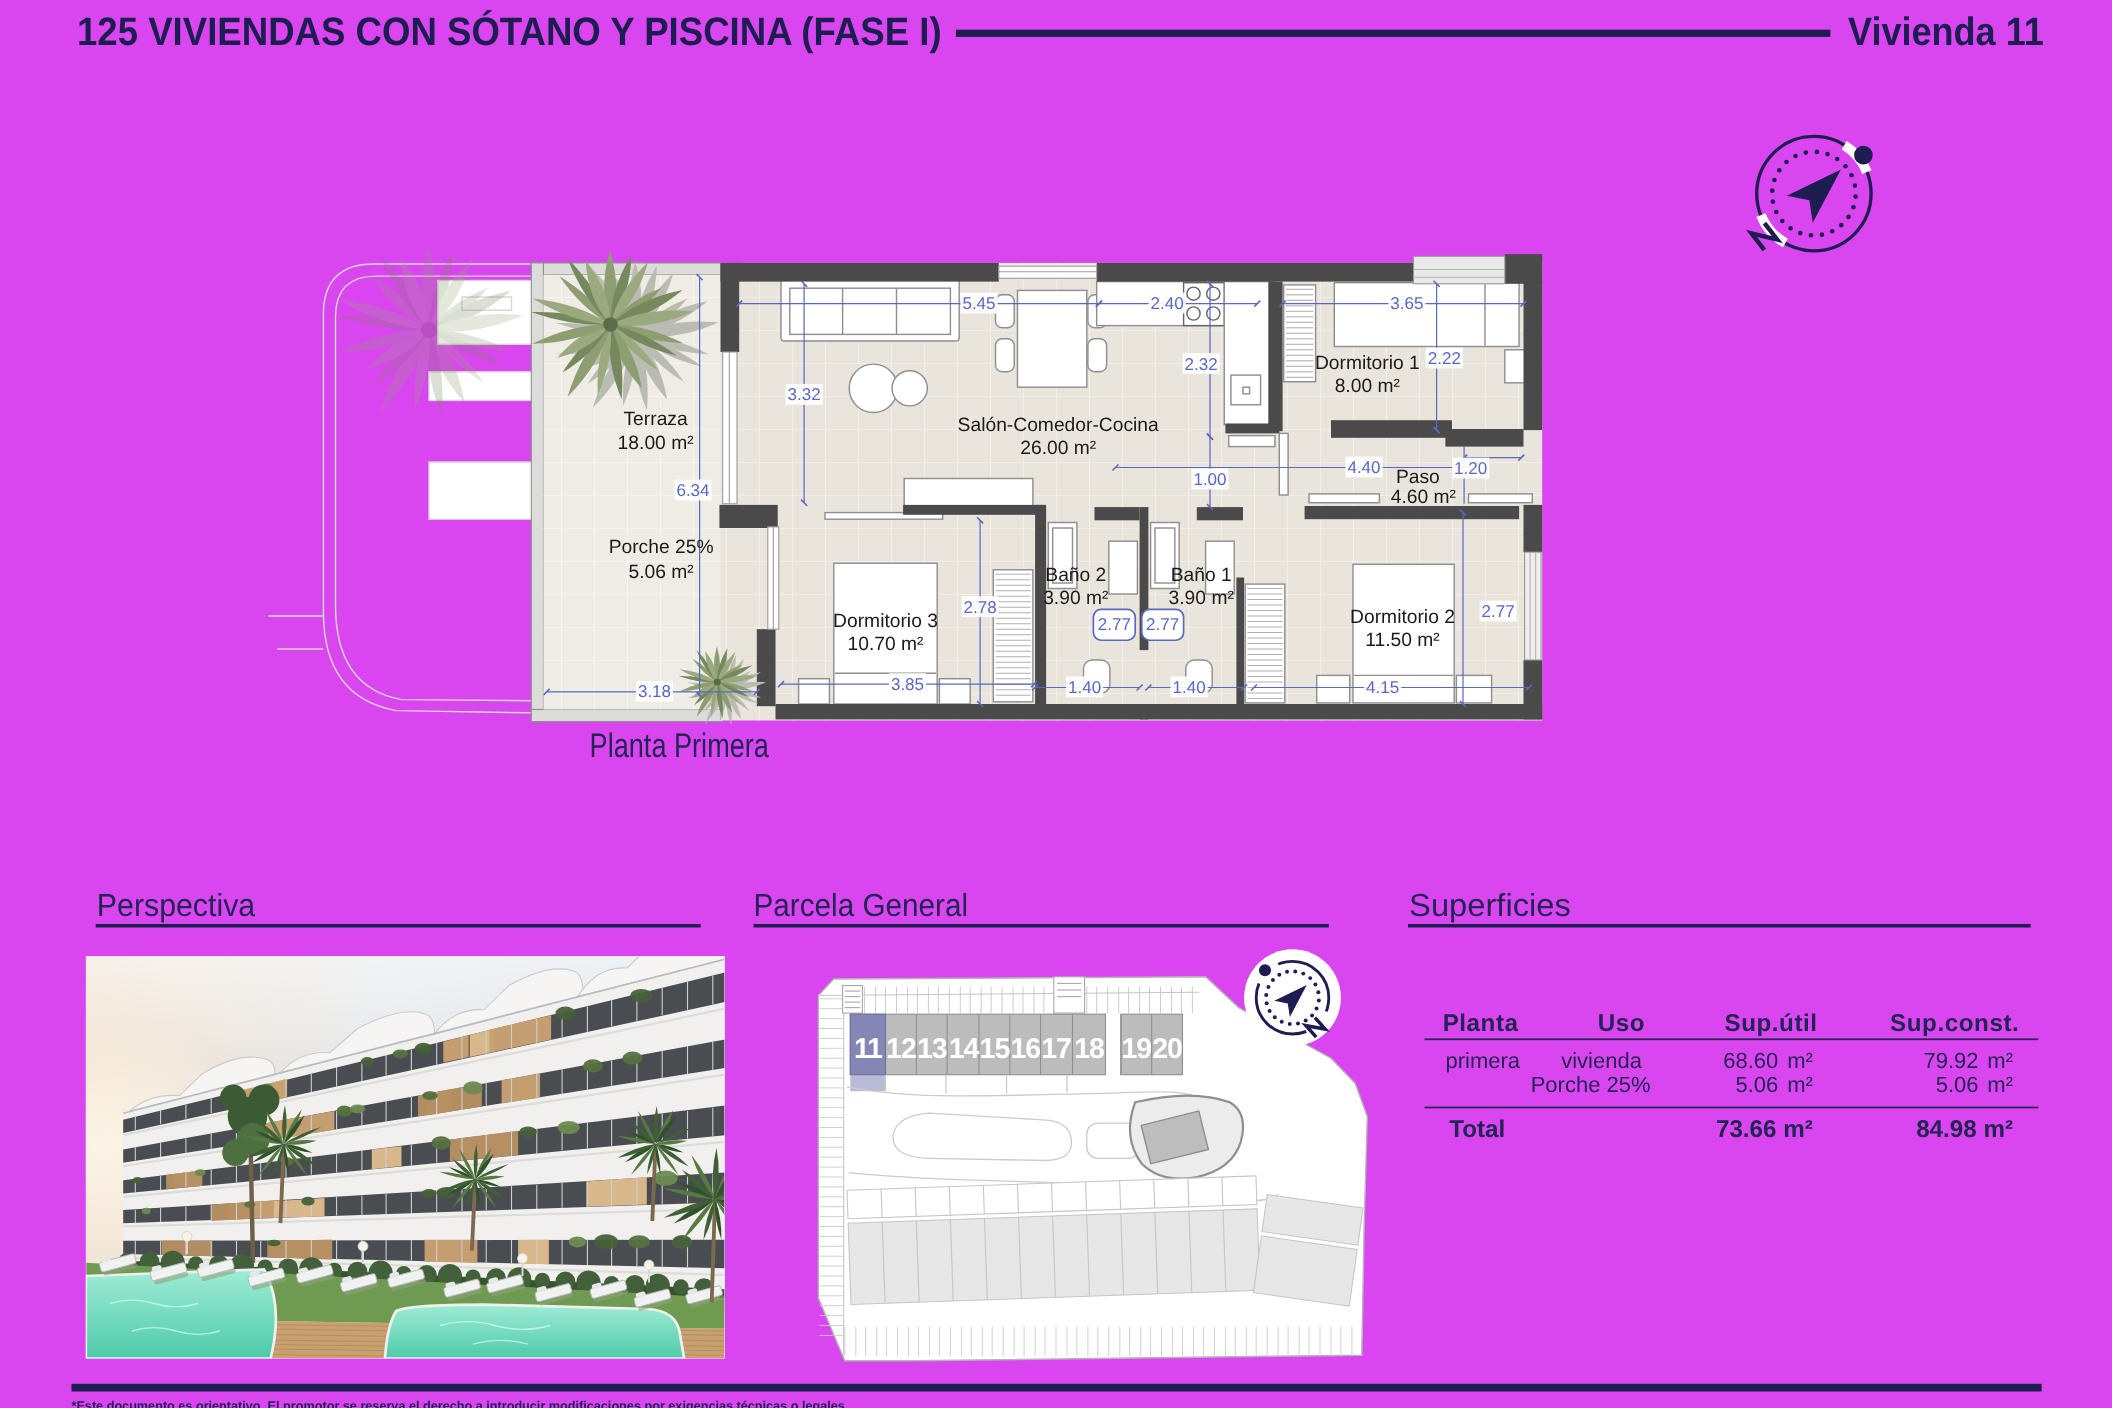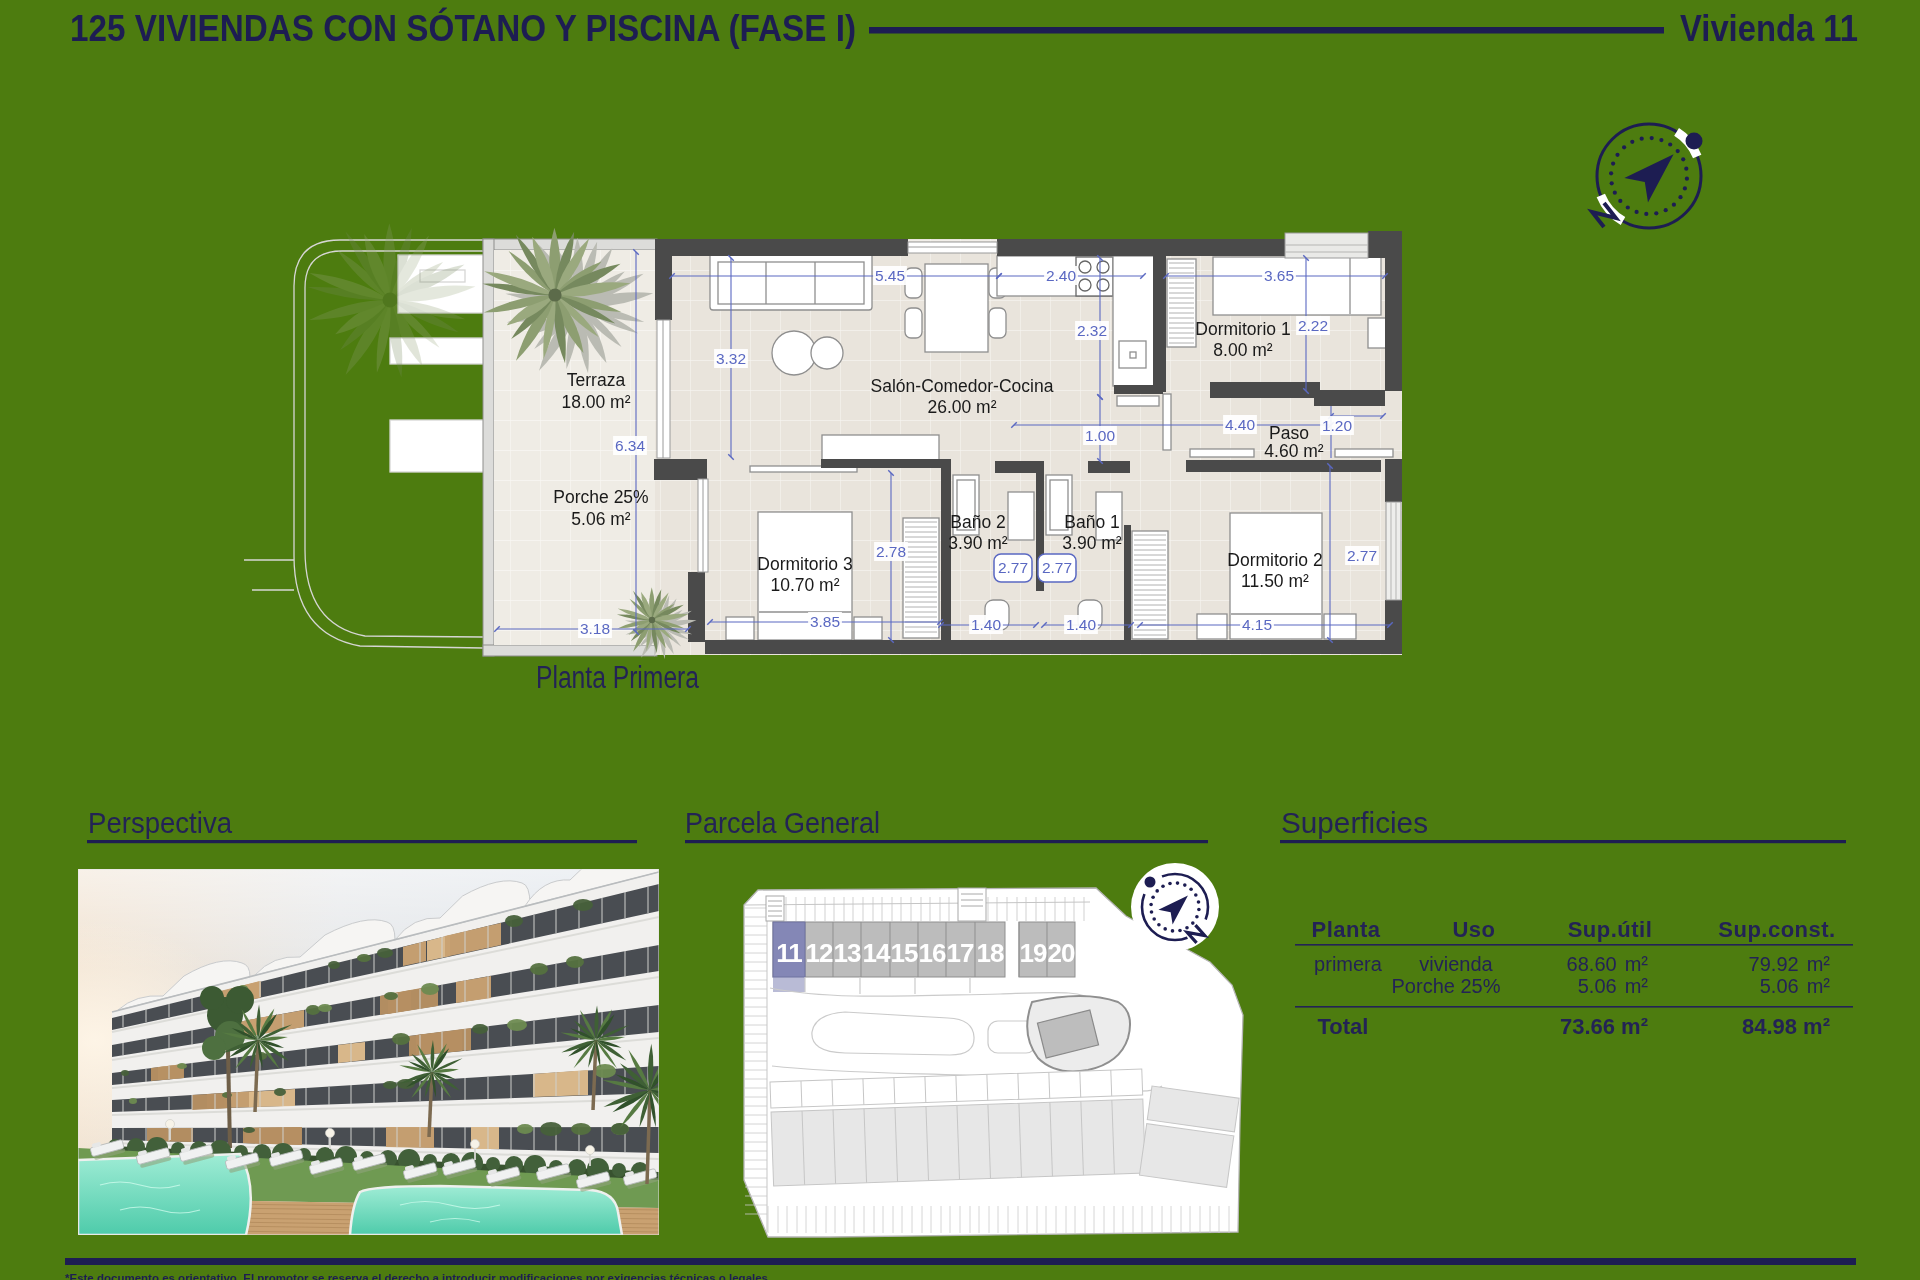--- a/index.html
+++ b/index.html
@@ -1,15 +1,15 @@
 <!DOCTYPE html>
 <html><head><meta charset="utf-8"><style>
 html,body{margin:0;padding:0;background:#fff;}
 *{font-family:"Liberation Sans",sans-serif;}
-#page{position:relative;width:1920px;height:1280px;overflow:hidden;background:#4d7c0f;}
+#page{position:relative;width:1920px;height:1280px;overflow:hidden;background:#d946ef;}
 </style></head><body>
 <div id="page">
 <svg width="1920" height="1280" viewBox="0 0 1920 1280" xmlns="http://www.w3.org/2000/svg">
 <defs>
 <pattern id="tiles" width="30" height="30" patternUnits="userSpaceOnUse">
 <path d="M30 0H0V30" fill="none" stroke="#ffffff" stroke-width="1.3" opacity="0.55"></path>
 </pattern>
 <linearGradient id="sky" x1="0" y1="0" x2="1" y2="0">
 <stop offset="0" stop-color="#f1e3d2"></stop>
           <stop offset="0.45" stop-color="#e6e8ea"></stop>

